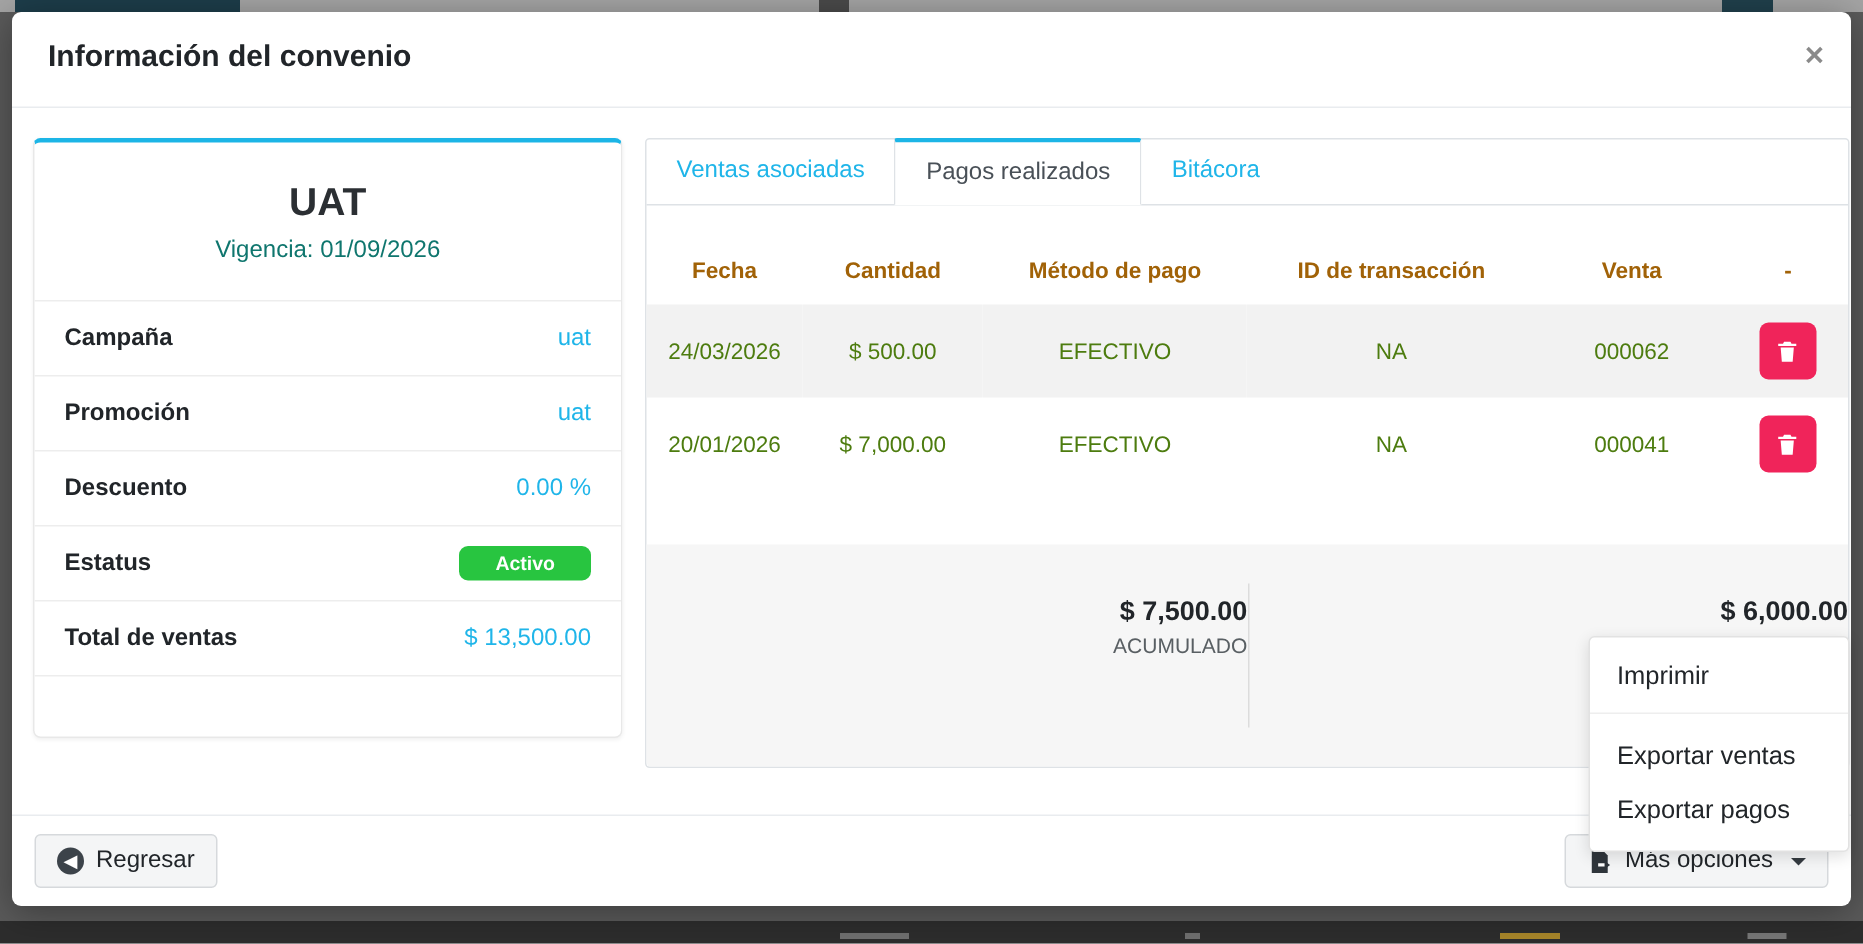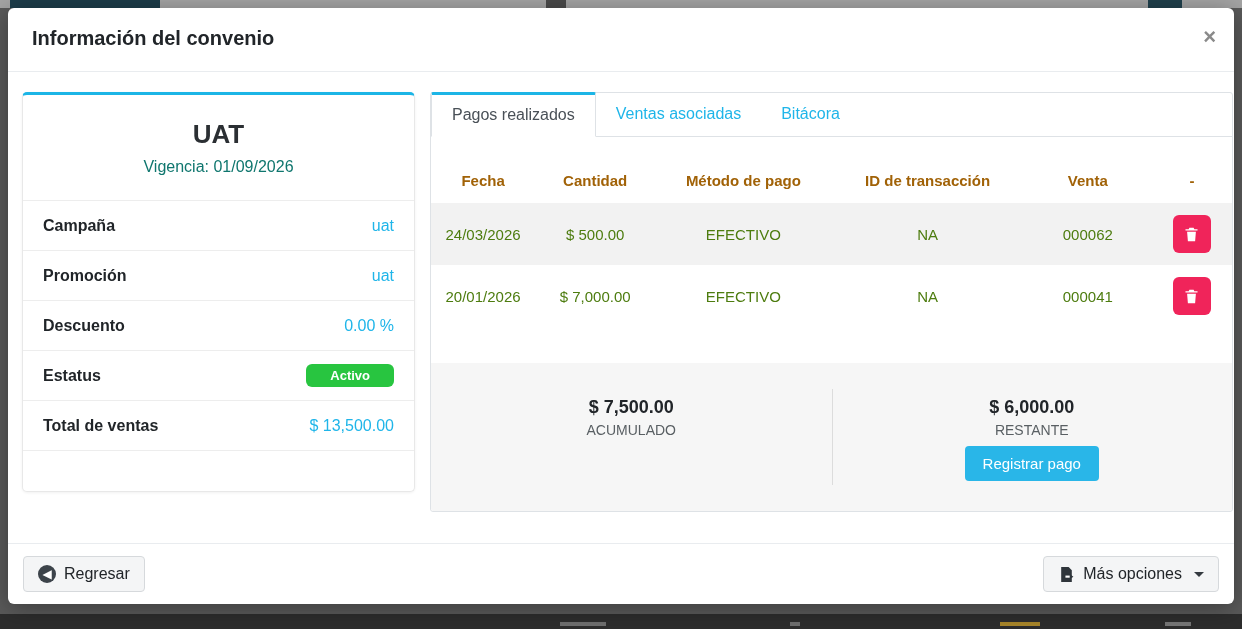--- a/index.html
+++ b/index.html
@@ -57,21 +57,21 @@
   table.payments td { font-size:15px; color:#4d7c0f; height:62px; text-align:center; }
   tr.striped { background:#f2f2f2; }
   .col-fecha{width:13%} .col-cantidad{width:15%} .col-metodo{width:22%}
   .col-idtrans{width:24%} .col-venta{width:16%} .col-del{width:10%}
   .trash-btn { display:inline-flex; width:38px; height:38px; border-radius:6px; background:#f0245a;
                align-items:center; justify-content:center; border:none; cursor:pointer; vertical-align:middle; }
   .trash-btn svg { width:17px; height:17px; fill:#fff; }
 
   .summary { position:absolute; left:0; right:0; bottom:0; height:148px; background:#f6f6f6;
              display:flex; border-radius:0 0 3px 3px; }
-  .summary-col { width:50%; display:flex; flex-direction:column; align-items:center; padding-top:34px; }
+  .summary-col { width:50%; display:flex; flex-direction:column; align-items:flex-end; padding-top:34px; }
   .summary-divider { position:absolute; left:50%; top:26px; width:1px; height:96px; background:#dcdcdc; }
   .summary-amount { font-size:18px; font-weight:700; color:#212529; }
   .summary-label { font-size:14px; color:#595f63; margin-top:4px; }
   .register-btn { margin-top:8px; background:#29b6e8; color:#fff; border:none; border-radius:4px;
                   font-size:15px; padding:9px 18px; cursor:pointer; white-space:nowrap;
                   font-family:"Liberation Sans", sans-serif; }
 
   
   .dropdown-menu { position:absolute; left:1051px; top:416px; width:174px; background:#fff;
                    border:1px solid #e2e2e2; border-radius:4px; box-shadow:0 3px 10px rgba(0,0,0,.12);
@@ -139,22 +139,22 @@
       </div>
       <div class="card-row">
         <span class="label">Total de ventas</span>
         <span class="value">$ 13,500.00</span>
       </div>
     </div>
   </div>
 
   <div class="tab-panel">
     <div class="tabbar">
+      <div class="tab">Ventas asociadas</div>
       <div class="tab active">Pagos realizados</div>
-      <div class="tab">Ventas asociadas</div>
       <div class="tab">Bitácora</div>
     </div>
 
     <table class="payments">
       <colgroup>
         <col class="col-fecha">
           <col class="col-cantidad">
           <col class="col-metodo">
         <col class="col-idtrans">
           <col class="col-venta">
@@ -213,20 +213,26 @@
         <div class="summary-label">ACUMULADO</div>
       </div>
       <div class="summary-col">
         <div class="summary-amount">$ 6,000.00</div>
         <div class="summary-label">RESTANTE</div>
         <button class="register-btn">Registrar pago</button>
       </div>
     </div>
   </div>
 
+  <div class="dropdown-menu">
+    <div class="menu-item menu-item-first">Imprimir</div>
+    <hr class="menu-divider">
+    <div class="menu-item menu-item-second">Exportar ventas</div>
+    <div class="menu-item menu-item-third">Exportar pagos</div>
+  </div>
 
   <div class="modal-footer">
     <button class="btn-light">
       <span class="circle-arrow">◀</span>
       <span>Regresar</span>
     </button>
     <button class="btn-light">
       <span class="file-icon">
         <svg viewBox="0 0 16 16" width="17" height="17">
           <path d="M3 1h7l3 3v11H3z" fill="#2f353b"></path>

